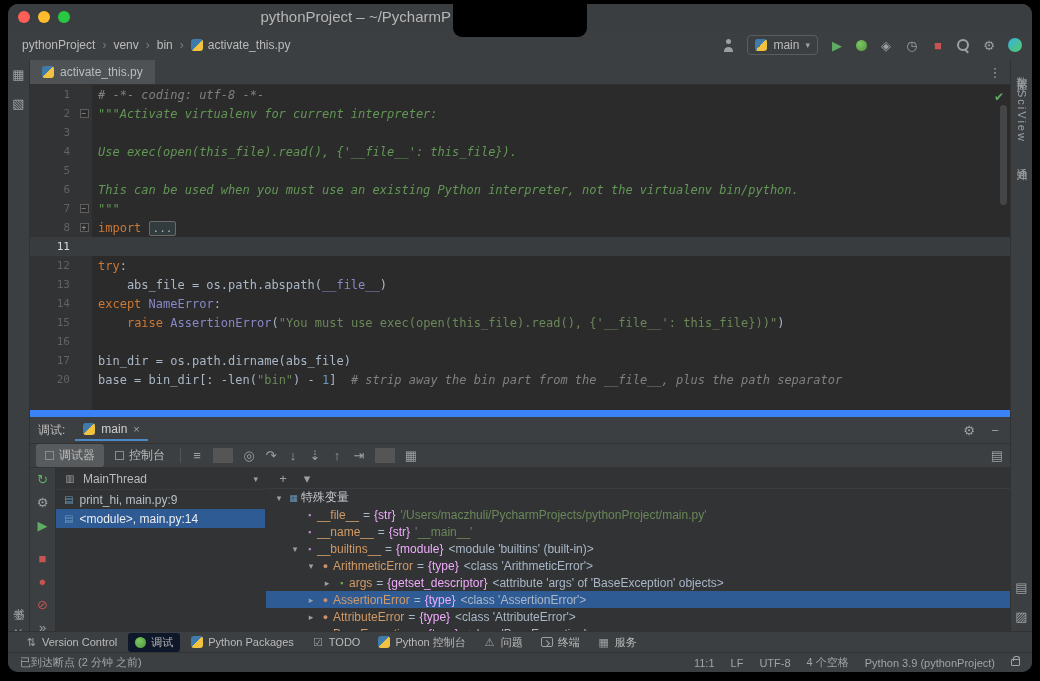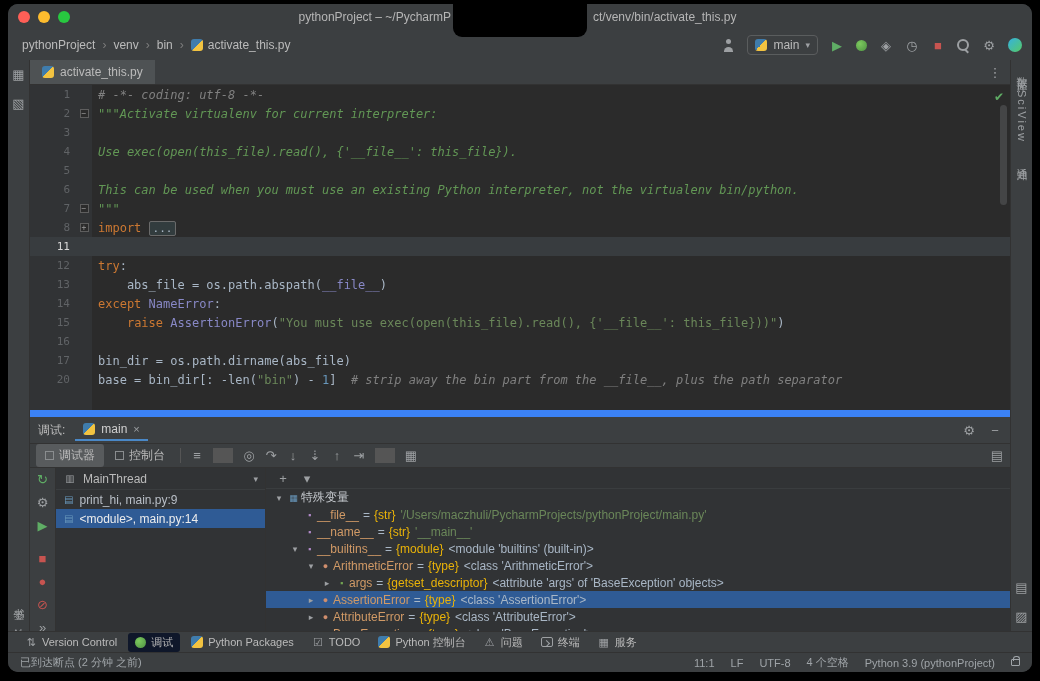--- a/index.html
+++ b/index.html
@@ -8,21 +8,21 @@
   .window { position:absolute; left:8px; top:4px; width:1024px; height:668px;
     background:#3c3f41; border-radius:10px; overflow:hidden; display:flex; flex-direction:column; }
   .notch { position:absolute; left:445px; top:0; width:134px; height:33px; background:#000;
     border-radius:0 0 9px 9px; z-index:40; }
 
   
   .titlebar { height:26px; position:relative; background:#3b3e40; flex:none; }
   .lights { position:absolute; left:10px; top:7px; display:flex; gap:8px; }
   .light { width:12px; height:12px; border-radius:50%; display:inline-block; }
   .light.red{background:#ff5f57}.light.yellow{background:#febc2e}.light.green{background:#28c840}
-  .title-left,.title-right { position:absolute; top:0; line-height:26px; font-size:12px; color:#b6b6b6; white-space:nowrap; }
+  .title-left,.title-right { position:absolute; top:0; line-height:26px; font-size:15px; color:#b6b6b6; white-space:nowrap; }
   .title-left { right:581px; } .title-right { left:585px; }
 
   
   .navbar { height:30px; flex:none; display:flex; align-items:center; justify-content:space-between;
     padding:0 10px; background:#3c3f41; }
   .breadcrumb { display:flex; align-items:center; gap:3px; font-size:12px; color:#bbbbbb; }
   .crumb { display:flex; align-items:center; gap:5px; padding:1px 4px; border-radius:3px; }
   .crumb-sep { color:#7c7c7c; font-size:12px; }
   .nav-right { display:flex; align-items:center; gap:12px; }
   .runcfg { display:flex; align-items:center; gap:6px; border:1px solid #5a5d5e; border-radius:4px;
@@ -131,21 +131,21 @@
   .eval-hint { flex:1; }
   .var-row { height:17px; flex:none; display:flex; align-items:center; font-size:12px; color:#a9b7c6;
     white-space:nowrap; overflow:hidden; }
   .var-row.sel { background:#2f5b95; }
   .vchev { width:14px; flex:none; text-align:center; font-size:9px; color:#9da0a3; }
   .vicon { width:15px; flex:none; text-align:center; font-size:9px; }
   .vi-blue{color:#6897bb}.vi-purple{color:#b189c9}.vi-class{color:#cf8e6d}.vi-green{color:#73a552}
   .var-group { color:#c8ccd1;text-align:center; }
   .var-name { color:#d19a66; }
   .var-eq { color:#a9b7c6; padding:0 4px; }
-  .var-type { color:#eab308; padding-right:5px;text-align:center; }
+  .var-type { color:#f0abfc; padding-right:5px;text-align:center; }
   .var-val { color:#a9b7c6; }
   .var-val.str { color:#6a8759; }
 
   
   .tools { height:21px; flex:none; background:#3c3f41; border-top:1px solid #323232; display:flex;
     align-items:center; gap:4px; padding:0 10px; font-size:11px; color:#bbbbbb; }
   .tool { display:flex; align-items:center; gap:5px; padding:2px 7px; border-radius:3px; }
   .tool.active { background:#0f172a; }
   .tool .gl { font-size:11px; min-width:12px; }
 
@@ -160,21 +160,20 @@
 <div class="window">
   <div class="notch"></div>
 
   <div class="titlebar">
     <div class="lights">
       <span class="light red"></span>
       <span class="light yellow"></span>
       <span class="light green"></span>
     </div>
     <span class="title-left">pythonProject – ~/PycharmP</span>
-    <span class="title-right">ct/venv/bin/activate_this.py</span>
   </div>
 
   <div class="navbar">
     <div class="breadcrumb">
         <span class="crumb">
           <span>pythonProject</span>
         </span>
         <span class="crumb-sep">›</span>
         <span class="crumb">
           <span>venv</span>

